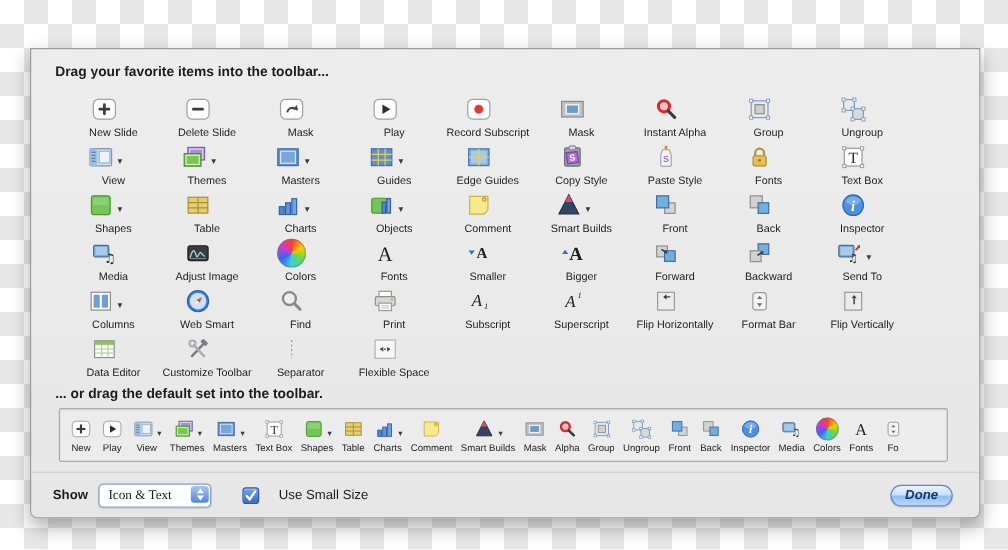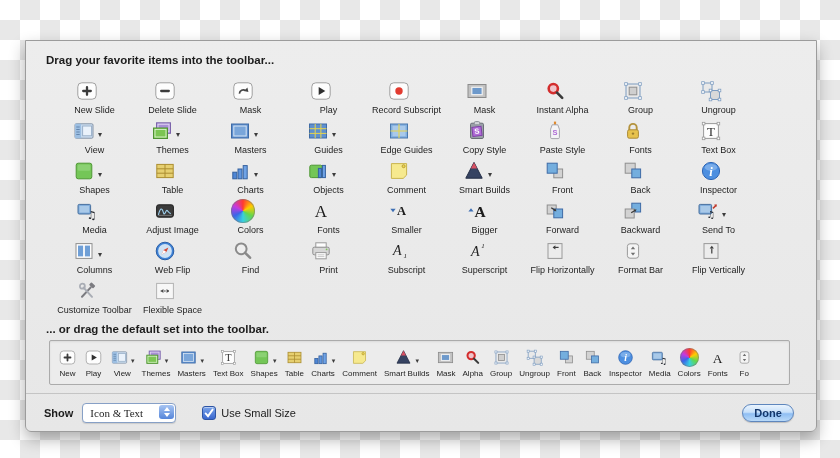--- a/index.html
+++ b/index.html
@@ -44,25 +44,25 @@
     background:linear-gradient(#a7c4f2,#5585da);display:flex;flex-direction:column;
     align-items:center;justify-content:center;}
   .stepper .up{width:0;height:0;border-left:3px solid transparent;border-right:3px solid transparent;
     border-bottom:4px solid #fff;margin-bottom:2px;}
   .stepper .down{width:0;height:0;border-left:3px solid transparent;border-right:3px solid transparent;
     border-top:4px solid #fff;}
   .cbgroup{display:flex;align-items:center;margin-left:26px;}
   .checkbox{width:12px;height:12px;border-radius:3px;border:1px solid #2d54a4;
     background:linear-gradient(#7aa4ea,#3a67cf);display:inline-flex;align-items:center;
     justify-content:center;box-shadow:inset 0 1px 0 rgba(255,255,255,.45);cursor:default;}
-  .cblabel{font-size:11px;color:#1c1c1c;margin-left:5px;}
+  .cblabel{font-size:11px;color:#1c1c1c;margin-left:16px;}
   .done{margin-left:auto;width:52px;height:18px;border-radius:10px;border:1px solid #5e86bd;
     background:linear-gradient(180deg,#eaf4fe 0%,#c7e0fa 45%,#8fbef3 55%,#b9d9f8 100%);
     font-size:11px;font-weight:bold;color:#13366b;font-family:"Liberation Sans",sans-serif;
-    box-shadow:0 1px 1px rgba(0,0,0,.18);padding:0;line-height:16px;cursor:default;}
+    box-shadow:0 1px 1px rgba(0,0,0,.18);padding:0;line-height:16px;cursor:default;font-style:italic;}
 </style>
 </head>
 <body>
 
 <div class="stage">
   <div class="sheet">
     <div class="drag-text">Drag your favorite items into the toolbar...</div>
     <div class="grid" id="grid">
         <div class="cell">
           <div class="irow">
@@ -522,21 +522,21 @@
           <div class="irow">
             <span class="ic" style="width: 24px; height: 24px;">
               <svg viewBox="0 0 24 24" width="100%" height="100%">
                 <circle cx="12" cy="12" r="8.8" fill="#3f82d6" stroke="#2b5fa6"></circle>
                 <circle cx="12" cy="12" r="6.9" fill="#cfe2f4"></circle>
                 <path d="M8.6 15.4l2-4.4 4.8-2.4-2 4.4z" fill="#d44a38"></path>
                 <path d="M8.6 15.4l4.8-2.4-2.8-2z" fill="#ffffff"></path>
               </svg>
             </span>
           </div>
-          <div class="lbl">Web Flip</div>
+          <div class="lbl">Web Smart</div>
         </div>
         <div class="cell">
           <div class="irow">
             <span class="ic" style="width: 24px; height: 24px;">
               <svg viewBox="0 0 24 24" width="100%" height="100%">
                 <circle cx="10.2" cy="9.8" r="5.4" fill="#f2f2f2" fill-opacity="0.5" stroke="#8a8a8a" stroke-width="2"></circle>
                 <path d="M14.2 13.8l4.8 4.9" stroke="#8a8a8a" stroke-width="2.6" stroke-linecap="round"></path>
               </svg>
             </span>
           </div>
@@ -610,28 +610,50 @@
                 <path d="M12.8 6.8l-2.1 2.8h4.2z" fill="#3c3c3c"></path>
               </svg>
             </span>
           </div>
           <div class="lbl">Flip Vertically</div>
         </div>
         <div class="cell">
           <div class="irow">
             <span class="ic" style="width: 24px; height: 24px;">
               <svg viewBox="0 0 24 24" width="100%" height="100%">
+                <rect x="3.8" y="5" width="16.4" height="14" fill="#fdfdfd" stroke="#8f8f8f"></rect>
+                <rect x="3.8" y="5" width="16.4" height="3.4" fill="#8fc06a"></rect>
+                <path d="M3.8 11.8h16.4M3.8 15.2h16.4M9.8 8.4v10.6M15 8.4v10.6" stroke="#a8cf8e" stroke-width="0.9"></path>
+              </svg>
+            </span>
+          </div>
+          <div class="lbl">Data Editor</div>
+        </div>
+        <div class="cell">
+          <div class="irow">
+            <span class="ic" style="width: 24px; height: 24px;">
+              <svg viewBox="0 0 24 24" width="100%" height="100%">
                 <path d="M7 17.8L15.8 8.4" stroke="#7b7b80" stroke-width="2" stroke-linecap="round"></path>
                 <rect x="14.4" y="4.6" width="5.6" height="3.6" rx="0.8" fill="#7b7b80" transform="rotate(43 17.2 6.4)"></rect>
                 <path d="M17 17.8L8.6 8.6" stroke="#a9adb5" stroke-width="2" stroke-linecap="round"></path>
                 <circle cx="7.4" cy="7.2" r="2.5" fill="none" stroke="#a9adb5" stroke-width="1.7"></circle>
               </svg>
             </span>
           </div>
           <div class="lbl">Customize Toolbar</div>
+        </div>
+        <div class="cell">
+          <div class="irow">
+            <span class="ic" style="width: 24px; height: 24px;">
+              <svg viewBox="0 0 24 24" width="100%" height="100%">
+                <path d="M12 4.4v15.2" stroke="#9a9a9a" stroke-width="1.1" stroke-dasharray="1.6 2.1"></path>
+              </svg>
+            </span>
+          </div>
+          <div class="lbl">Separator</div>
         </div>
         <div class="cell">
           <div class="irow">
             <span class="ic" style="width: 24px; height: 24px;">
               <svg viewBox="0 0 24 24" width="100%" height="100%">
                 <rect x="3.6" y="4.4" width="16.8" height="15.2" fill="#f7f7f7" stroke="#b3b3b3"></rect>
                 <path d="M7.6 12h8.8" stroke="#4a4a4a" stroke-width="1" stroke-dasharray="1.8 1.5"></path>
                 <path d="M7.8 12l2.6-2.1v4.2zM16.2 12l-2.6-2.1v4.2z" fill="#4a4a4a"></path>
               </svg>
             </span>

